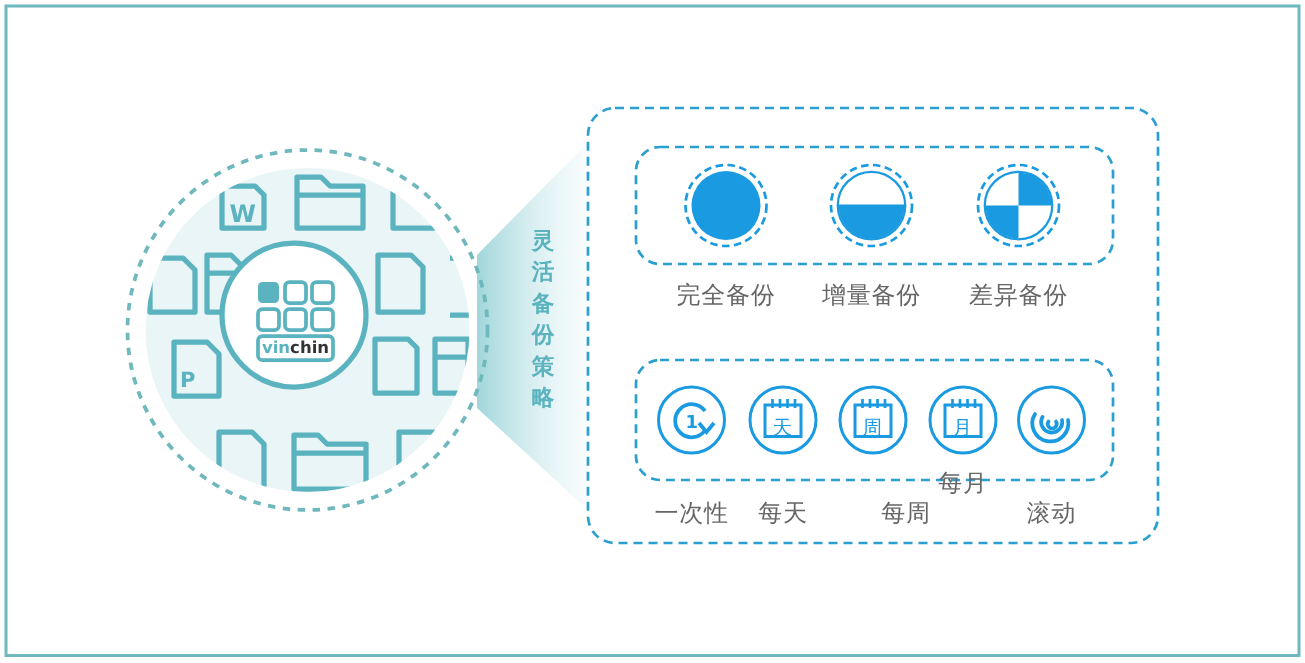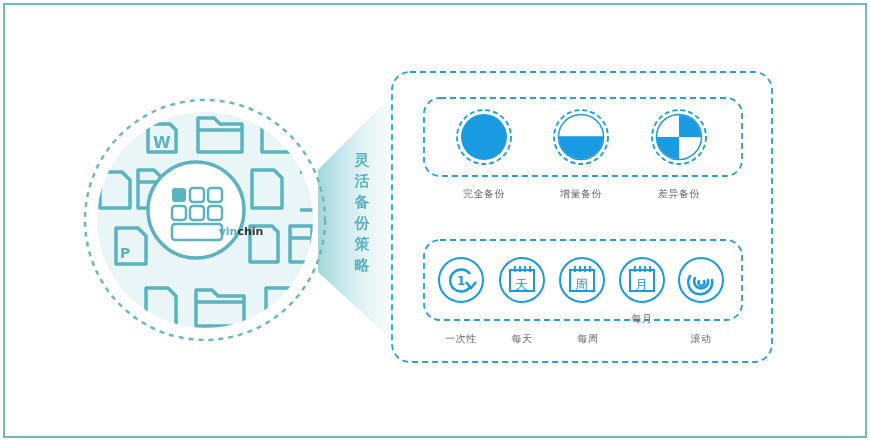--- a/index.html
+++ b/index.html
@@ -1,21 +1,21 @@
 <!DOCTYPE html>
 <html><head>
   <meta charset="utf-8">
   <style>
     html, body { margin: 0; padding: 0; background: #ffffff; }
     body { width: 870px; height: 442px; position: relative; overflow: hidden;
            font-family: "DejaVu Sans", sans-serif; }
     .frame { position: absolute; left: 3px; top: 3px; width: 860px; height: 431px;
              border: 2px solid #6fb8bd; background: #fff; }
     svg { position: absolute; left: 0; top: 0; }
-    .label { position: absolute; color: #666; font-size: 10px; letter-spacing: 0.5px;
+    .label { position: absolute; color: #666; font-size: 16px; letter-spacing: 0.5px;
              white-space: nowrap; transform: translateX(-50%); }
     .vlabel { position: absolute; left: 352px; top: 150px; width: 20px; color: #5ab3bf;
               font-size: 15px; line-height: 21px; text-align: center; font-weight: bold; }
     .vlabel span { display: block; }
   </style>
 </head>
 <body>
 
 <div class="frame"></div>
 
@@ -127,34 +127,34 @@
     <text x="635" y="289" fill="#1a9ae0" stroke="none" font-size="13" font-family="DejaVu Sans, sans-serif">月</text>
   </g>
   <g stroke="#1a9ae0" fill="none" stroke-width="2.5" stroke-linecap="round">
     <circle cx="701" cy="280" r="22" stroke-width="2"></circle>
     <path d="M690,276 A12,12 0 1 0 712,280"></path>
     <path d="M695,278 A7,7 0 1 0 708,280"></path>
     <path d="M699,281 A3,3 0 1 0 704,281"></path>
   </g>
 </svg>
 
-<div class="logo-text" style="position:absolute; left:172px; top:225px; width:50px; text-align:center; font-size:11px; font-weight:bold; line-height:14px;padding-left:44px;">
+<div class="logo-text" style="position:absolute; left:172px; top:225px; width:50px; text-align:center; font-size:11px; font-weight:bold; line-height:14px;">
   <span style="color:#5ab3bf;">vin</span><span style="color:#333;">chin</span>
 </div>
 
 <div class="vlabel">
   <span>灵</span>
   <span>活</span>
   <span>备</span>
   <span>份</span>
   <span>策</span>
   <span>略</span>
 </div>
 
 <div class="label" style="left:484px; top:187px;">完全备份</div>
 <div class="label" style="left:581px; top:187px;">增量备份</div>
 <div class="label" style="left:679px; top:187px;font-family:Liberation Serif, serif;">差异备份</div>
 
 <div class="label" style="left:461px; top:332px;">一次性</div>
 <div class="label" style="left:522px; top:332px;">每天</div>
-<div class="label" style="left:588px; top:332px;">每周</div>
+<div class="label" style="left:604px; top:332px;">每周</div>
 <div class="label" style="left:642px; top:312px;">每月</div>
 <div class="label" style="left:701px; top:332px;font-family:Liberation Mono, monospace;">滚动</div>
 
 </body></html>

